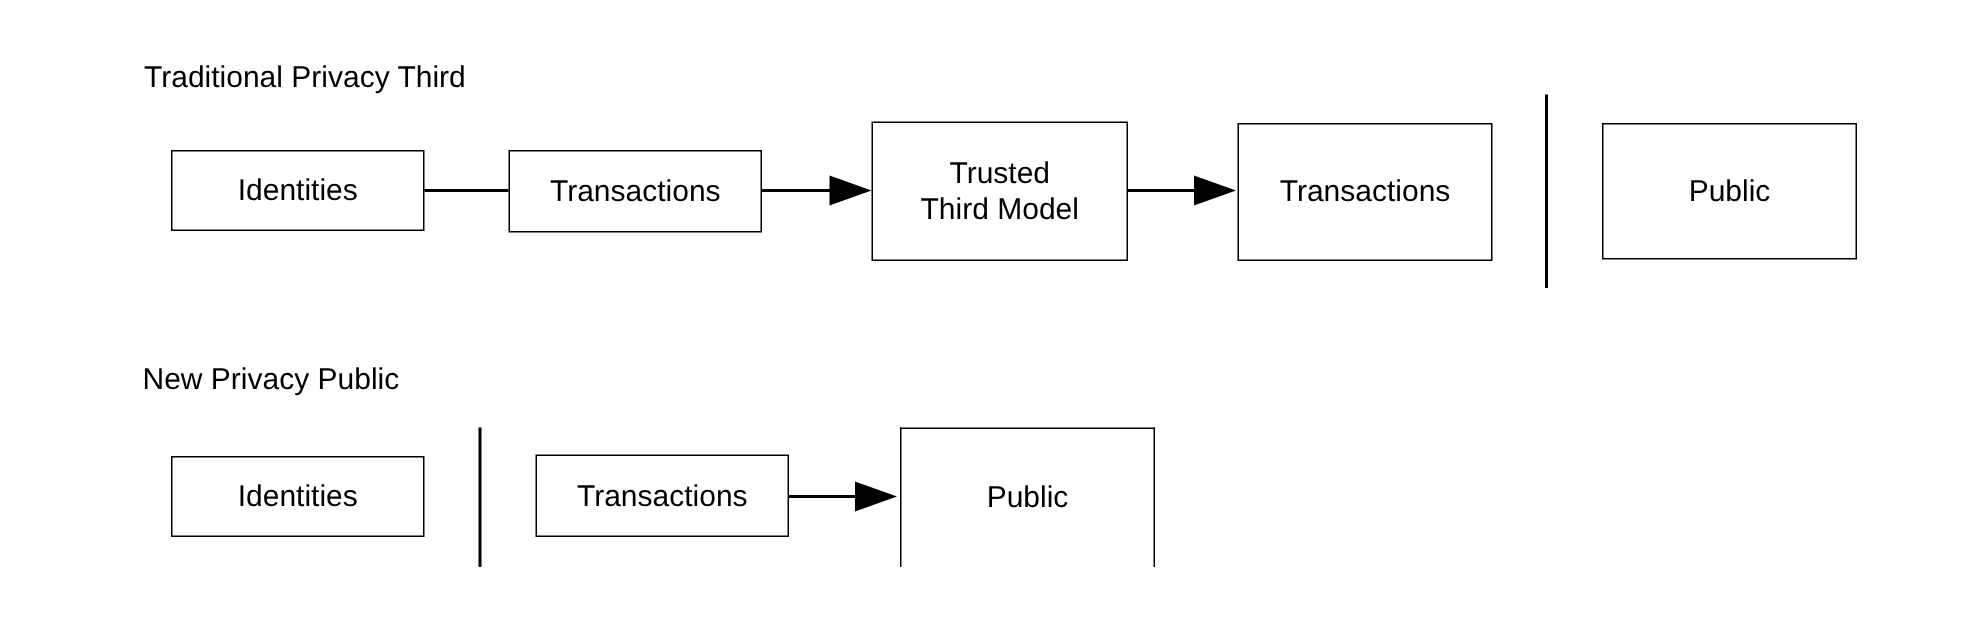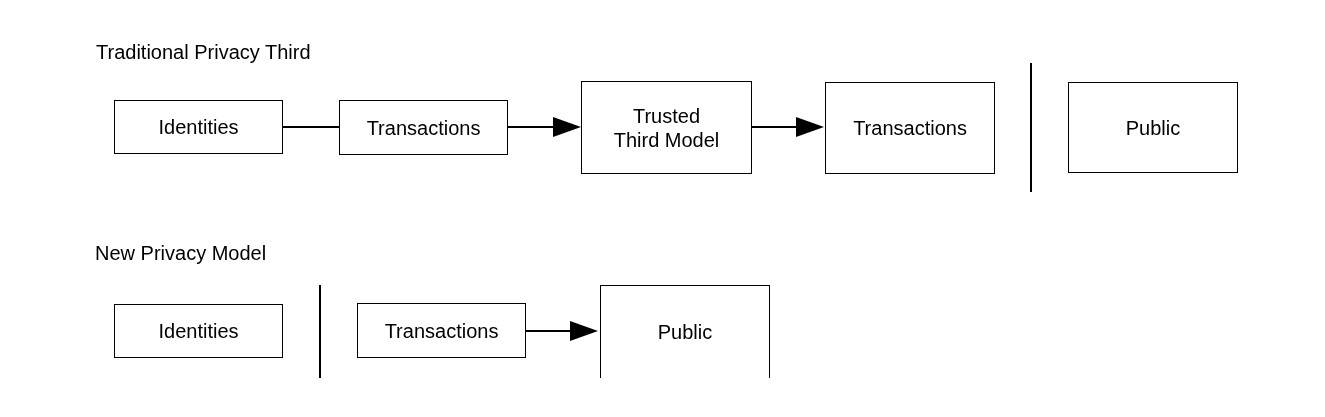--- a/index.html
+++ b/index.html
@@ -86,21 +86,21 @@
   <div class="node" style="left:825px; top:82px; width:170px; height:92px;">
     <span class="node-label">Transactions</span>
   </div>
 
   <div class="v-line" style="left:1030px; top:63px; height:129px;"></div>
 
   <div class="node" style="left:1068px; top:82px; width:170px; height:91px;">
     <span class="node-label">Public</span>
   </div>
 
-  <div class="model-title" style="left:95px; top:242px;">New Privacy Model</div>
+  <div class="model-title" style="left:95px; top:242px;">New Privacy Public</div>
 
   <div class="node" style="left:114px; top:304px; width:169px; height:54px;">
     <span class="node-label">Identities</span>
   </div>
 
   <div class="v-line" style="left:319px; top:285px; height:93px;"></div>
 
   <div class="node" style="left:357px; top:303px; width:169px; height:55px;">
     <span class="node-label">Transactions</span>
   </div>

